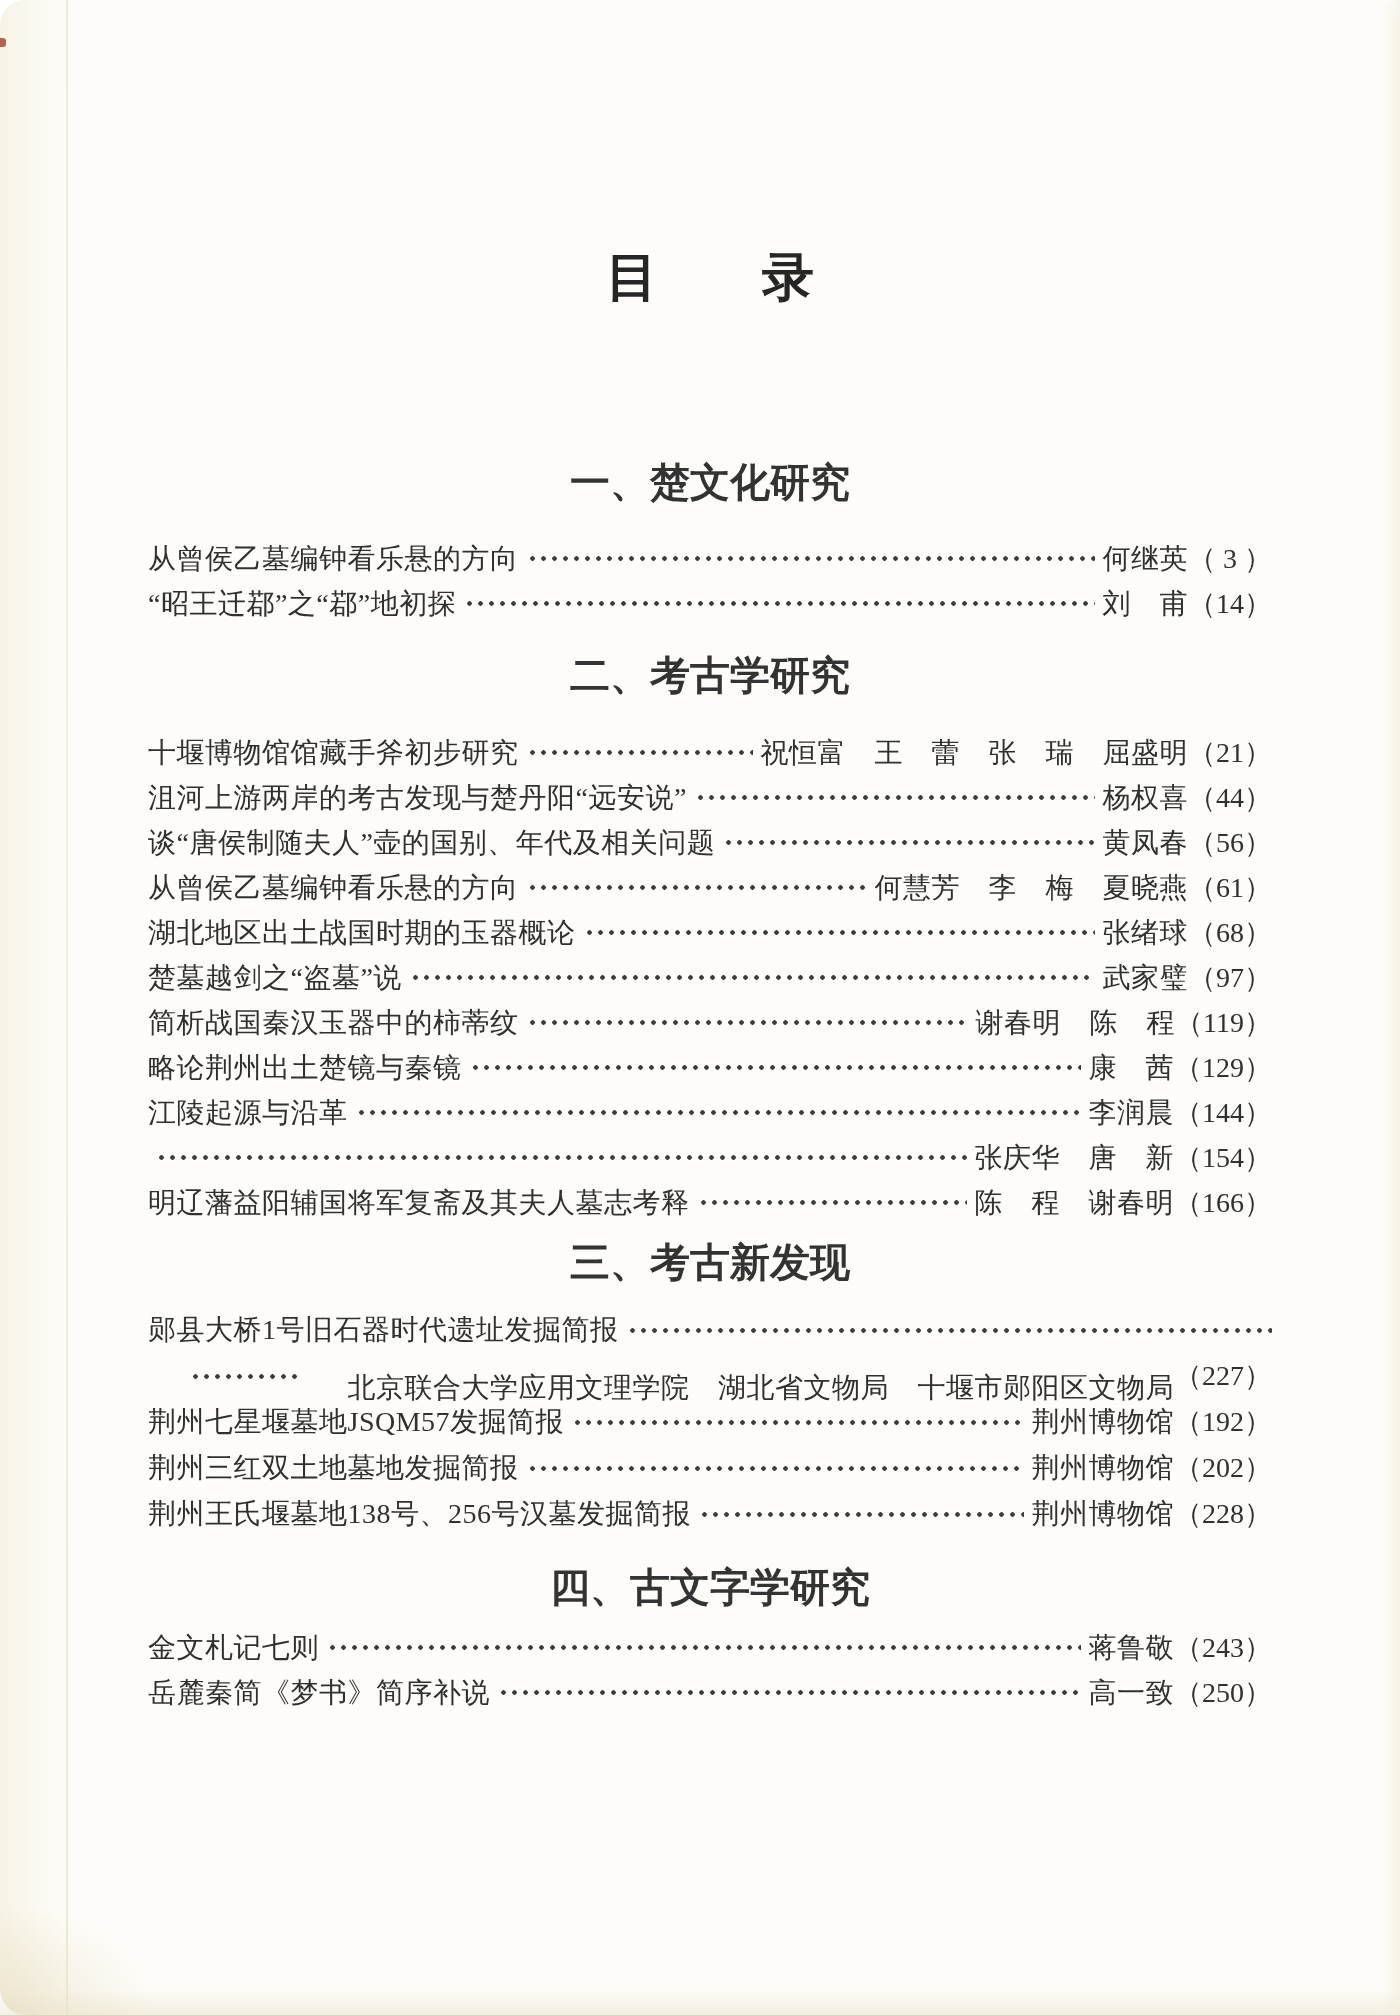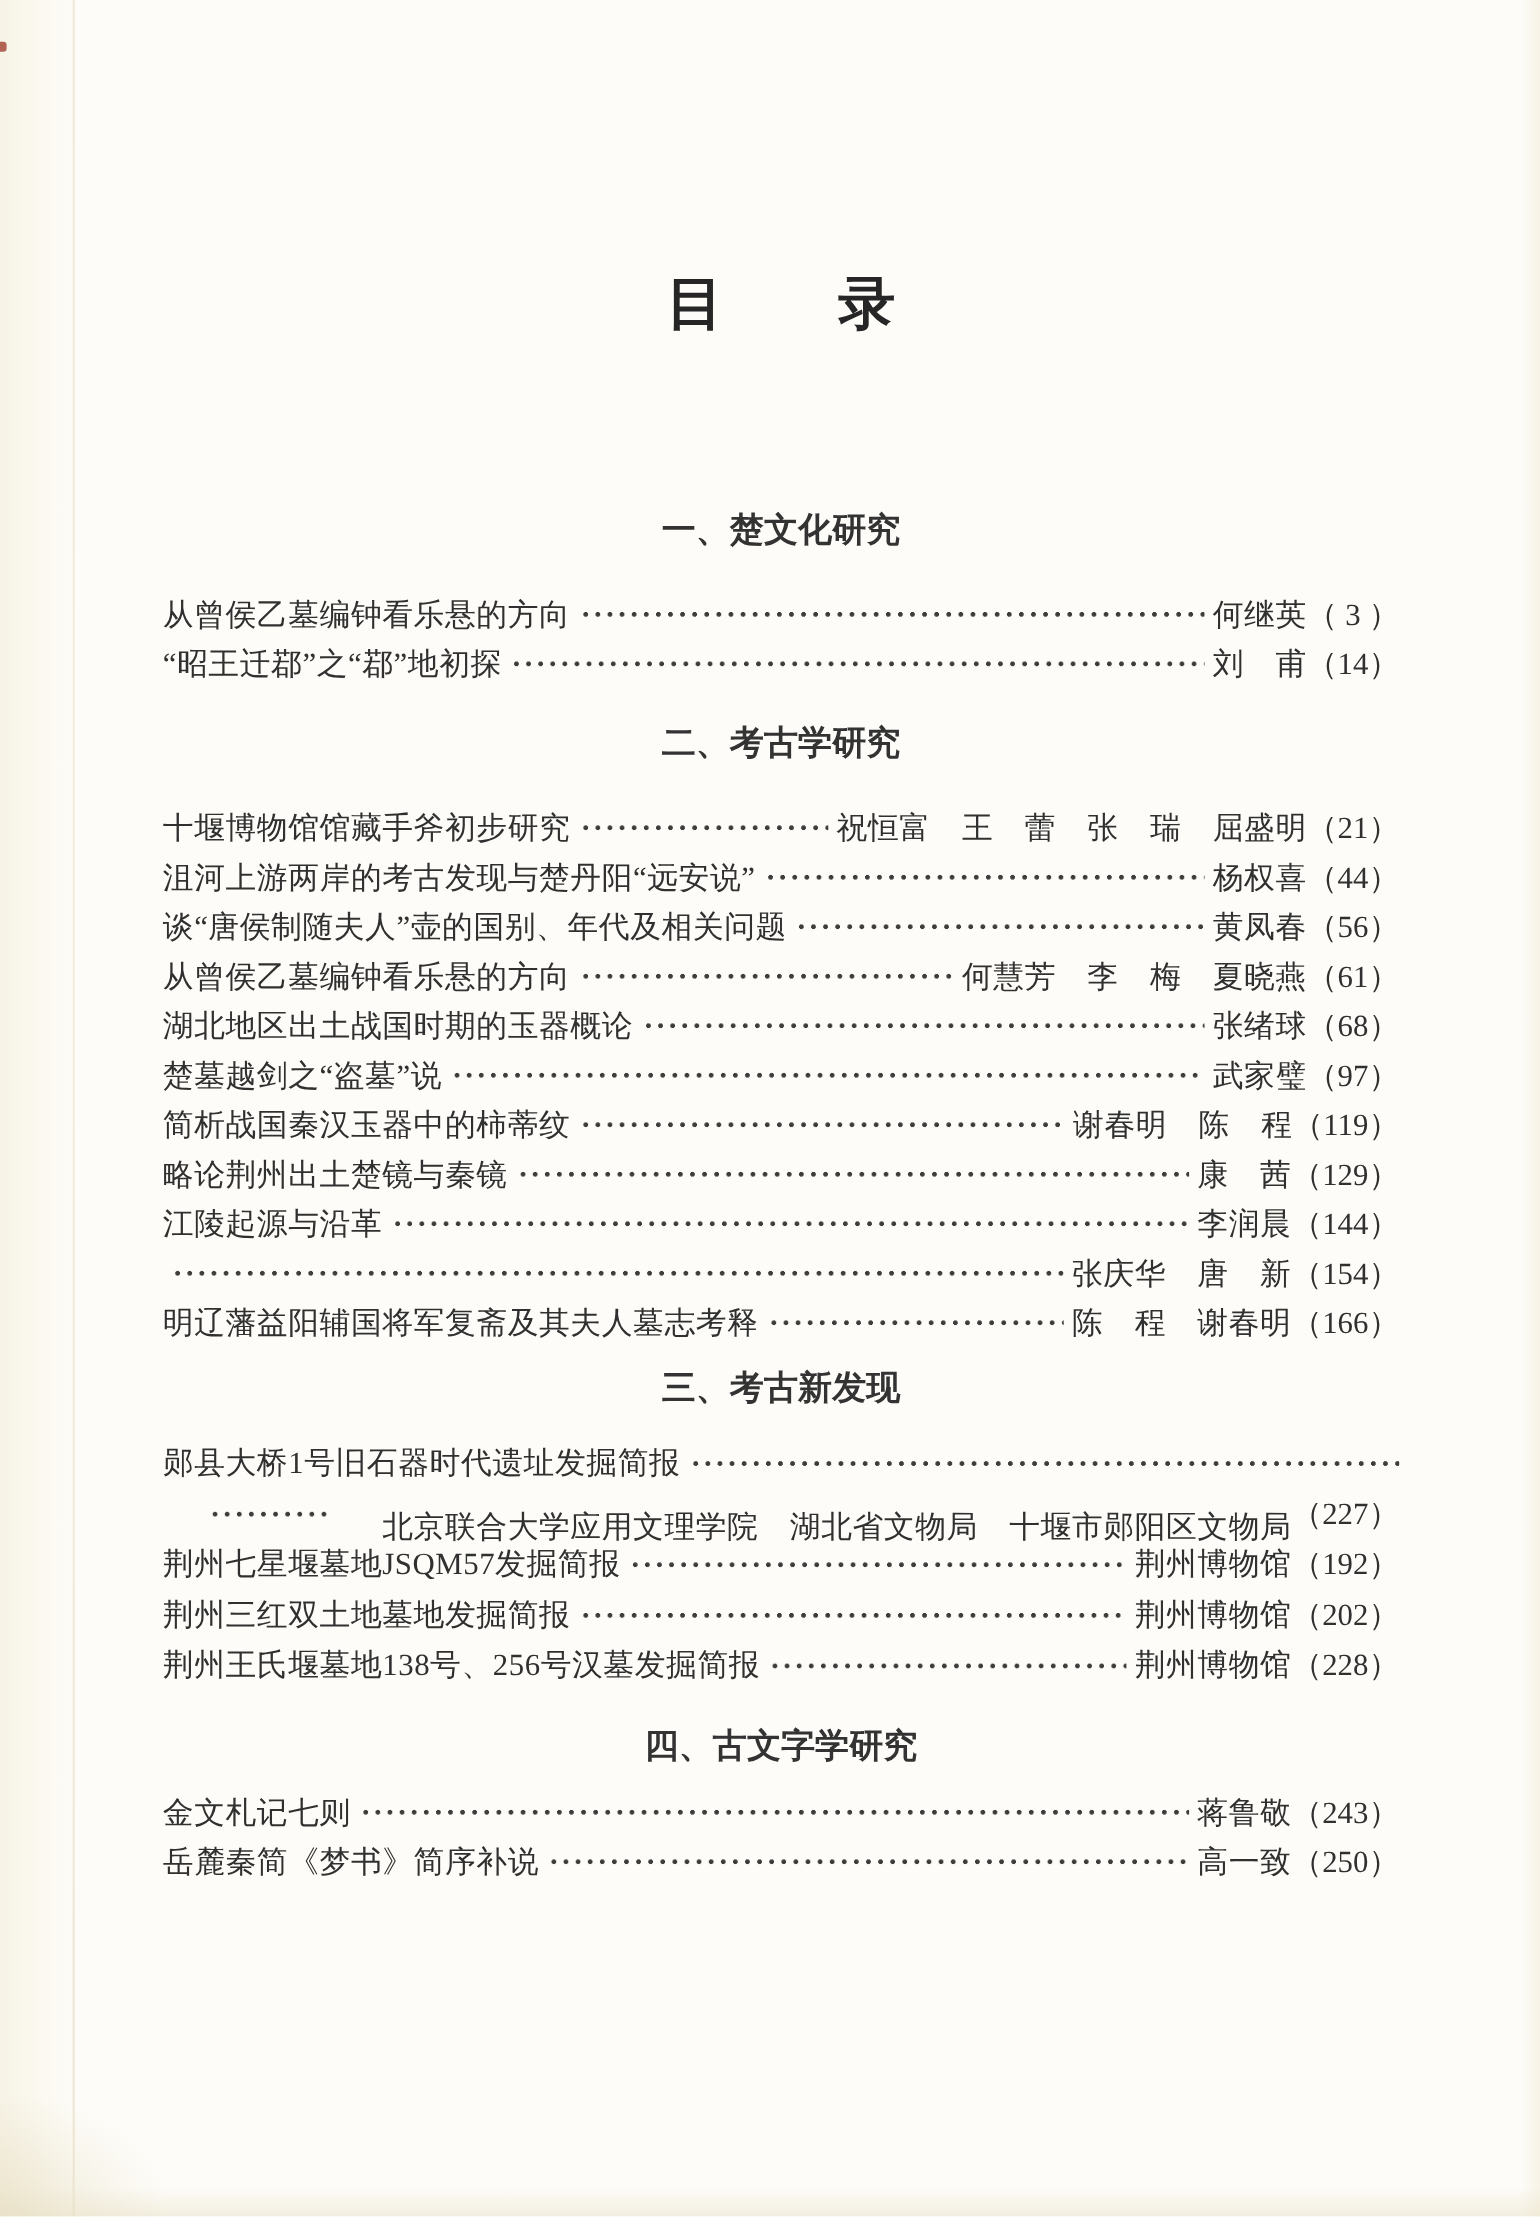--- a/index.html
+++ b/index.html
@@ -9,20 +9,21 @@
     font-family: "Liberation Serif", "DejaVu Serif", serif;
     position: relative;
     overflow: hidden;
   }
   .page {
     position: absolute; inset: 0;
     background:
       radial-gradient(220px 160px at 0% 100%, rgba(226,215,182,.55), rgba(226,215,182,0) 70%),
       linear-gradient(90deg, #f7f3e6 0px, #fbf9f1 40px, #fdfcf8 70px, #fdfcf8 100%),
       #fdfcf8;
+    border-radius: 26px;
   }
   
   .crease {
     position: absolute; top: 0; bottom: 0; left: 66px; width: 2px;
     background: linear-gradient(180deg, #ece5d1, #f0ead8 40%, #e9e2cd);
     opacity: .8;
   }
   .red-tick {
     position: absolute; left: 0; top: 38px; width: 6px; height: 9px;
     background: #a64a3a; border-radius: 0 3px 3px 0; opacity: .85;
@@ -41,21 +42,21 @@
   .doc-title {
     position: absolute; top: 248px; left: 0; right: 0;
     text-align: center; font-size: 52px; font-weight: bold;
     line-height: 60px; color: #262626; white-space: pre;
   }
 
   .sec-heading {
     position: absolute; left: 0; right: 0;
     text-align: center;
     font-family: "Liberation Sans", "DejaVu Sans", sans-serif;
-    font-size: 31px; font-weight: bold; line-height: 36px; color: #333;
+    font-size: 40px; font-weight: bold; line-height: 36px; color: #333;
     white-space: pre;
   }
   #h1 { top: 464px; }
   #h2 { top: 657px; }
   #h3 { top: 1244px; }
   #h4 { top: 1569px; }
 
   .rows { position: absolute; left: 0; right: 0; }
   #rows1 { top: 536px; }
   #rows2 { top: 730px; }

